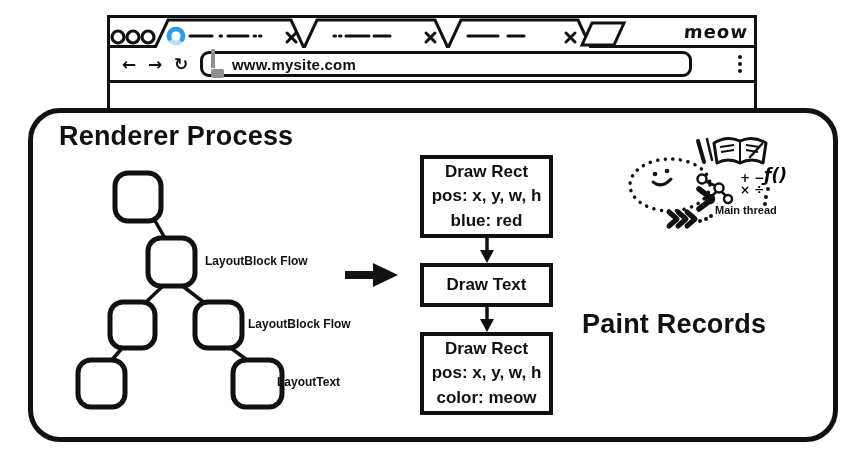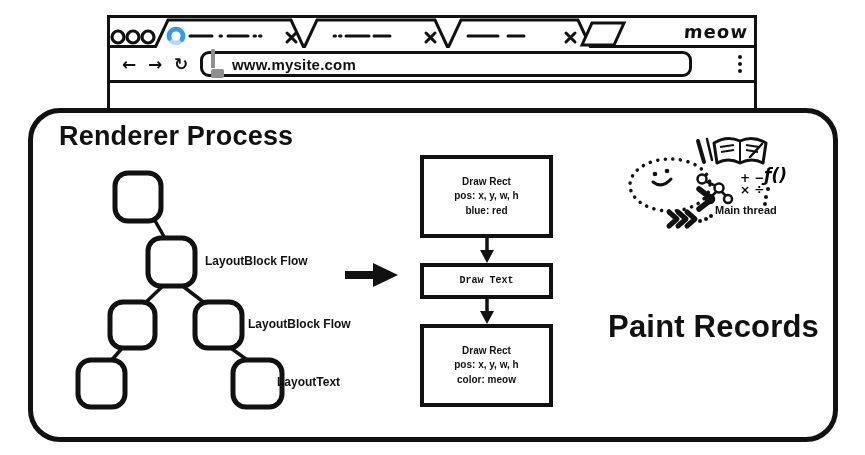--- a/index.html
+++ b/index.html
@@ -73,28 +73,28 @@
   #tree-label-1 { left: 215px; top: 204px; }
   #tree-label-2 { left: 244px; top: 262px; }
   #flow-arrow { position: absolute; left: 312px; top: 148px; }
   #paint-column {
     position: absolute; left: 387px; top: 42px; width: 133px;
     display: flex; flex-direction: column; align-items: center;
   }
   .paint-box {
     width: 133px; border: 4px solid #111; background: #fff;
     display: flex; flex-direction: column; justify-content: center; align-items: center;
-    font-size: 10px; font-weight: bold; line-height: 1.45; text-align: center;
+    font-size: 17px; font-weight: bold; line-height: 1.45; text-align: center;
   }
   .paint-box.tall { height: 83px; }
-  .paint-box.short { height: 36px; font-family: Liberation Mono, monospace; }
+  .paint-box.short { height: 44px; }
   .down-arrow { height: 25px; display: flex; align-items: center; justify-content: center; }
   #paint-records-heading {
-    position: absolute; left: 575px; top: 196px;
-    font-size: 31px; font-weight: bold; letter-spacing: .2px;
+    position: absolute; left: 549px; top: 196px;
+    font-size: 27px; font-weight: bold; letter-spacing: .2px;
   }
   #main-thread-doodle { position: absolute; left: 589px; top: 18px; }
   #main-thread-label {
     position: absolute; left: 682px; top: 91px;
     font-size: 11px; font-weight: bold;
   }
   .doodle-text { font-family: "DejaVu Sans", sans-serif; font-weight: bold; }
 </style>
 </head>
 <body>

